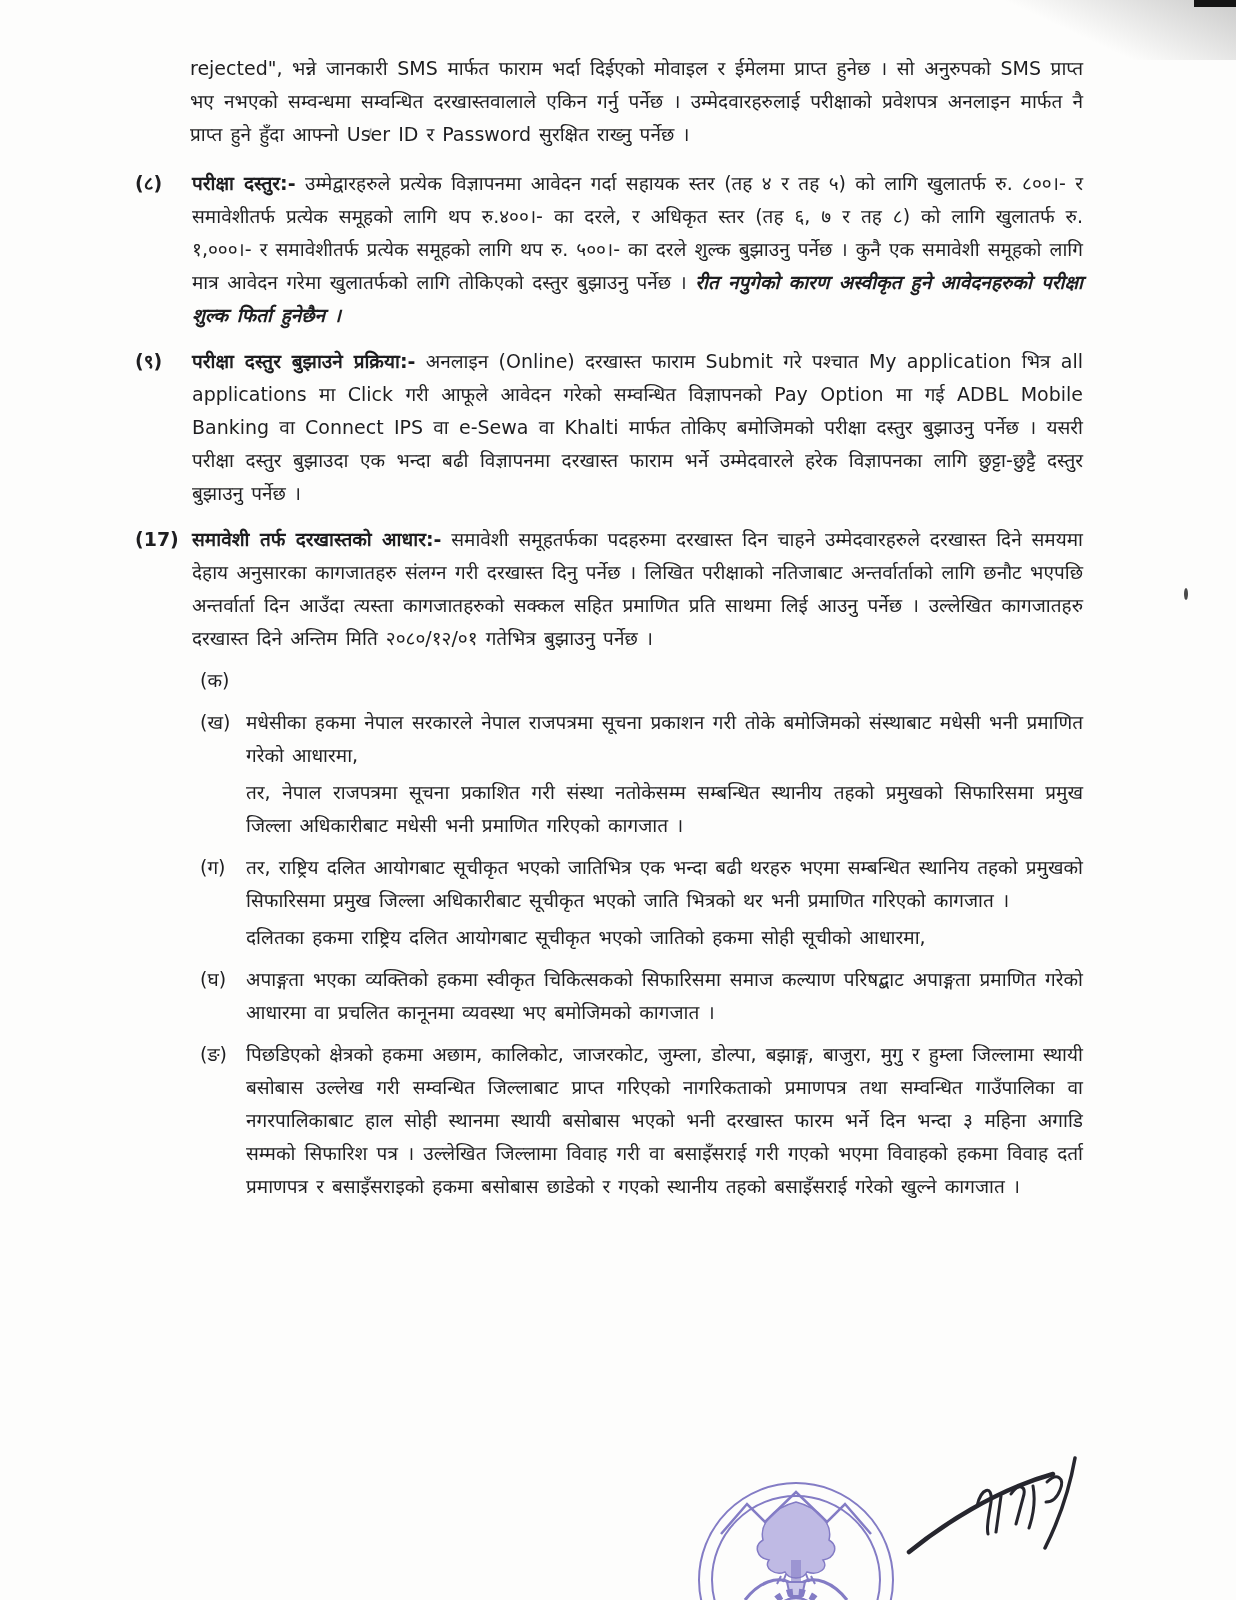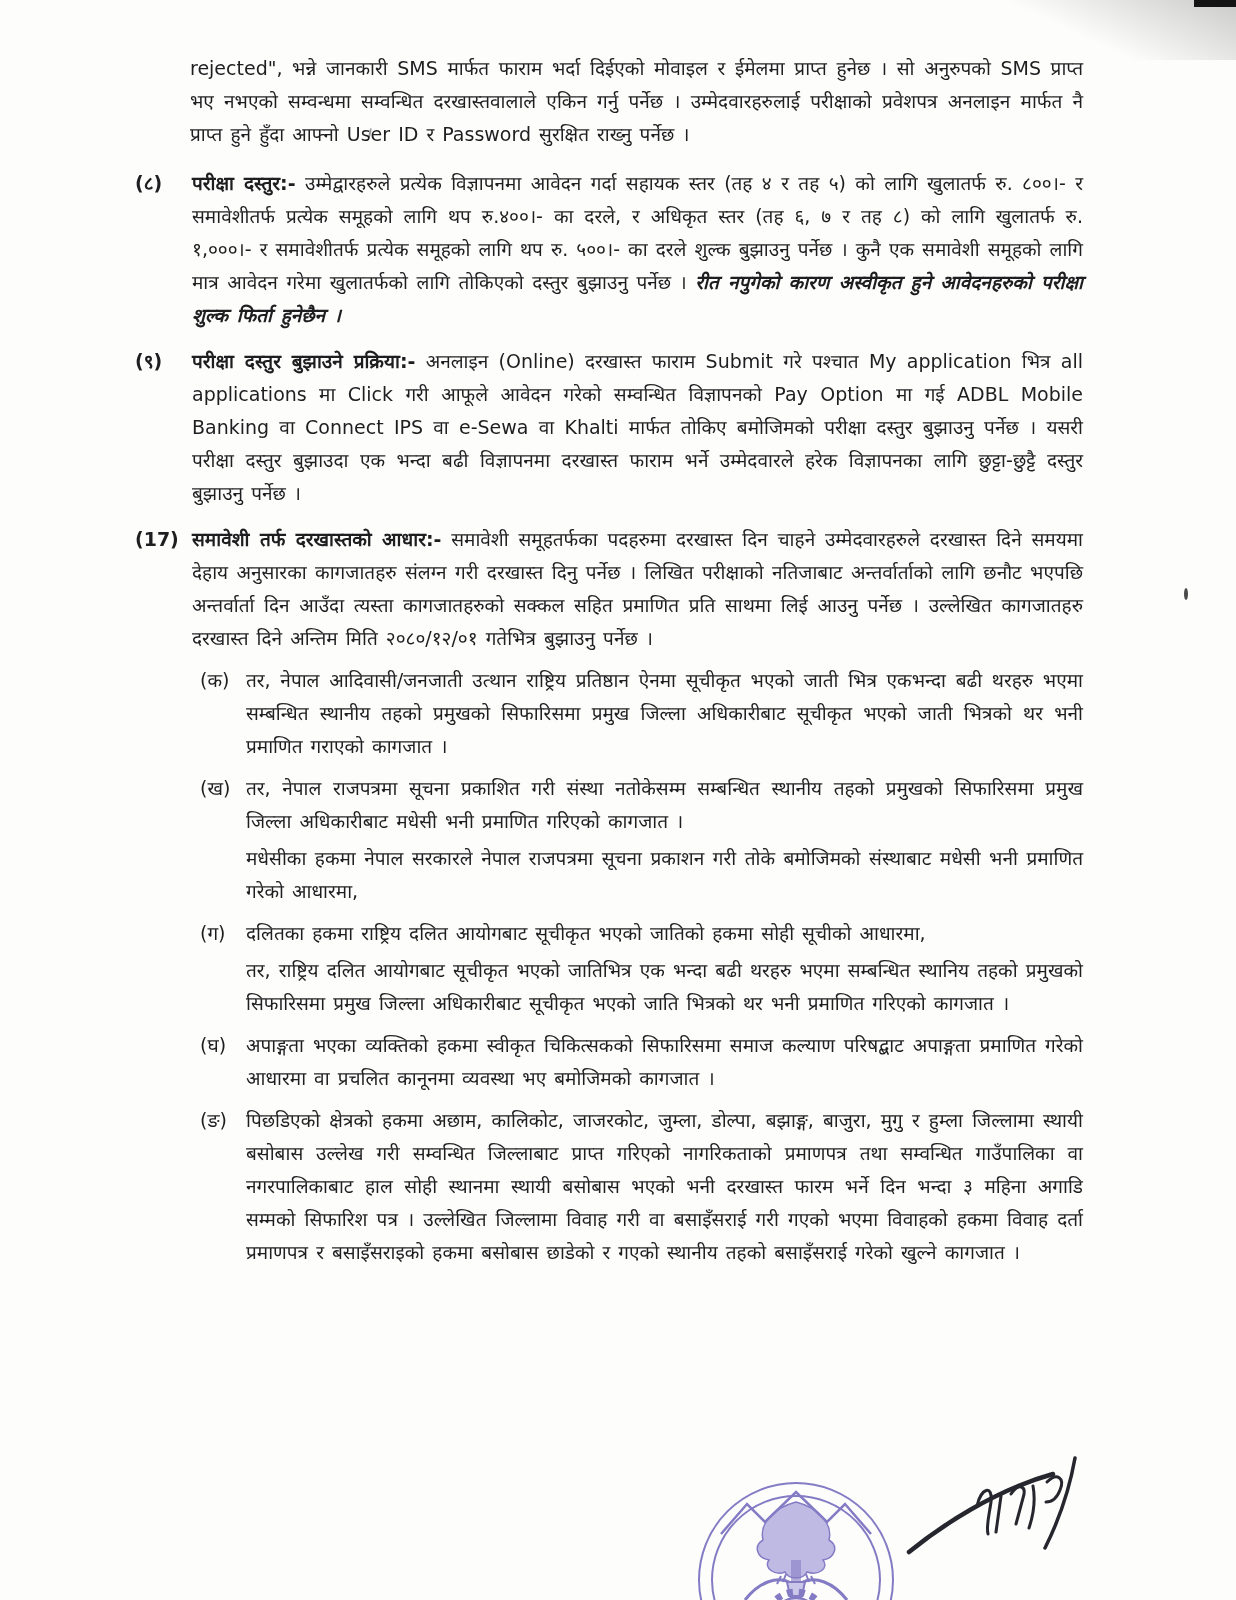--- a/index.html
+++ b/index.html
@@ -91,37 +91,36 @@
       <div class="item-num">(17)</div>
       <div class="item-text">
         <span class="item-heading">समावेशी तर्फ दरखास्तको आधार:-</span>
         <span>समावेशी समूहतर्फका पदहरुमा दरखास्त दिन चाहने उम्मेदवारहरुले दरखास्त दिने समयमा देहाय अनुसारका कागजातहरु संलग्न गरी दरखास्त दिनु पर्नेछ । लिखित परीक्षाको नतिजाबाट अन्तर्वार्ताको लागि छनौट भएपछि अन्तर्वार्ता दिन आउँदा त्यस्ता कागजातहरुको सक्कल सहित प्रमाणित प्रति साथमा लिई आउनु पर्नेछ । उल्लेखित कागजातहरु दरखास्त दिने अन्तिम मिति २०८०/१२/०१ गतेभित्र बुझाउनु पर्नेछ ।</span>
 
         <div class="subitems">
 
           <div class="subitem">
             <div class="subitem-label">(क)</div>
             <div class="subitem-text">
-              <p>तर, नेपाल आदिवासी/जनजाती उत्थान राष्ट्रिय प्रतिष्ठान ऐनमा सूचीकृत भएको जाती भित्र एकभन्दा बढी थरहरु भएमा सम्बन्धित स्थानीय तहको प्रमुखको सिफारिसमा प्रमुख जिल्ला अधिकारीबाट सूचीकृत भएको जाती भित्रको थर भनी प्रमाणित गराएको कागजात ।</p>
             </div>
           </div>
 
           <div class="subitem">
             <div class="subitem-label">(ख)</div>
             <div class="subitem-text">
+              <p>मधेसीका हकमा नेपाल सरकारले नेपाल राजपत्रमा सूचना प्रकाशन गरी तोके बमोजिमको संस्थाबाट मधेसी भनी प्रमाणित गरेको आधारमा,</p>
               <p>तर, नेपाल राजपत्रमा सूचना प्रकाशित गरी संस्था नतोकेसम्म सम्बन्धित स्थानीय तहको प्रमुखको सिफारिसमा प्रमुख जिल्ला अधिकारीबाट मधेसी भनी प्रमाणित गरिएको कागजात ।</p>
-              <p>मधेसीका हकमा नेपाल सरकारले नेपाल राजपत्रमा सूचना प्रकाशन गरी तोके बमोजिमको संस्थाबाट मधेसी भनी प्रमाणित गरेको आधारमा,</p>
             </div>
           </div>
 
           <div class="subitem">
             <div class="subitem-label">(ग)</div>
             <div class="subitem-text">
+              <p>तर, राष्ट्रिय दलित आयोगबाट सूचीकृत भएको जातिभित्र एक भन्दा बढी थरहरु भएमा सम्बन्धित स्थानिय तहको प्रमुखको सिफारिसमा प्रमुख जिल्ला अधिकारीबाट सूचीकृत भएको जाति भित्रको थर भनी प्रमाणित गरिएको कागजात ।</p>
               <p>दलितका हकमा राष्ट्रिय दलित आयोगबाट सूचीकृत भएको जातिको हकमा सोही सूचीको आधारमा,</p>
-              <p>तर, राष्ट्रिय दलित आयोगबाट सूचीकृत भएको जातिभित्र एक भन्दा बढी थरहरु भएमा सम्बन्धित स्थानिय तहको प्रमुखको सिफारिसमा प्रमुख जिल्ला अधिकारीबाट सूचीकृत भएको जाति भित्रको थर भनी प्रमाणित गरिएको कागजात ।</p>
             </div>
           </div>
 
           <div class="subitem">
             <div class="subitem-label">(घ)</div>
             <div class="subitem-text">
               <p>अपाङ्गता भएका व्यक्तिको हकमा स्वीकृत चिकित्सकको सिफारिसमा समाज कल्याण परिषद्बाट अपाङ्गता प्रमाणित गरेको आधारमा वा प्रचलित कानूनमा व्यवस्था भए बमोजिमको कागजात ।</p>
             </div>
           </div>
 

